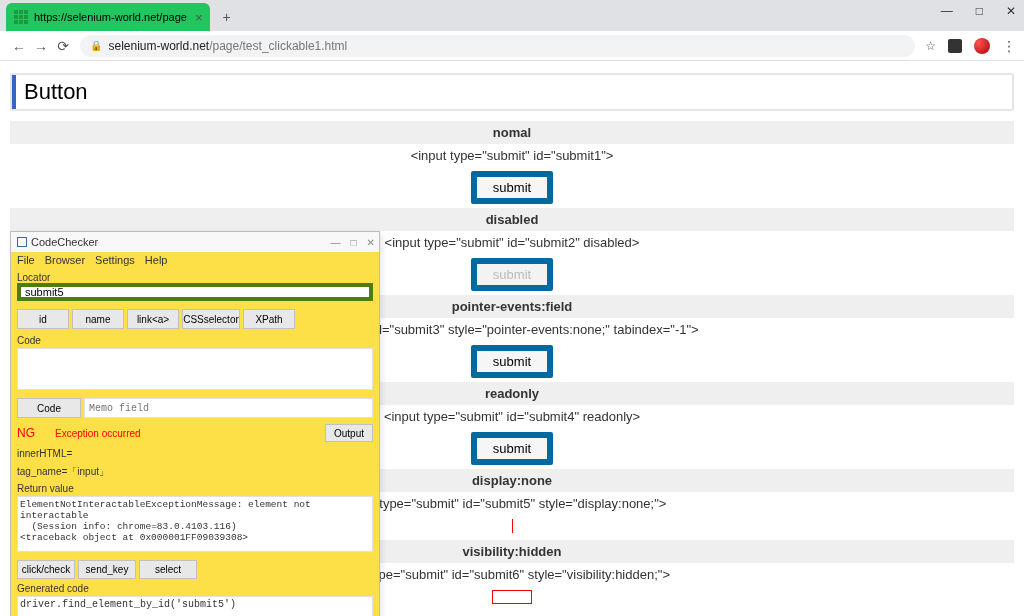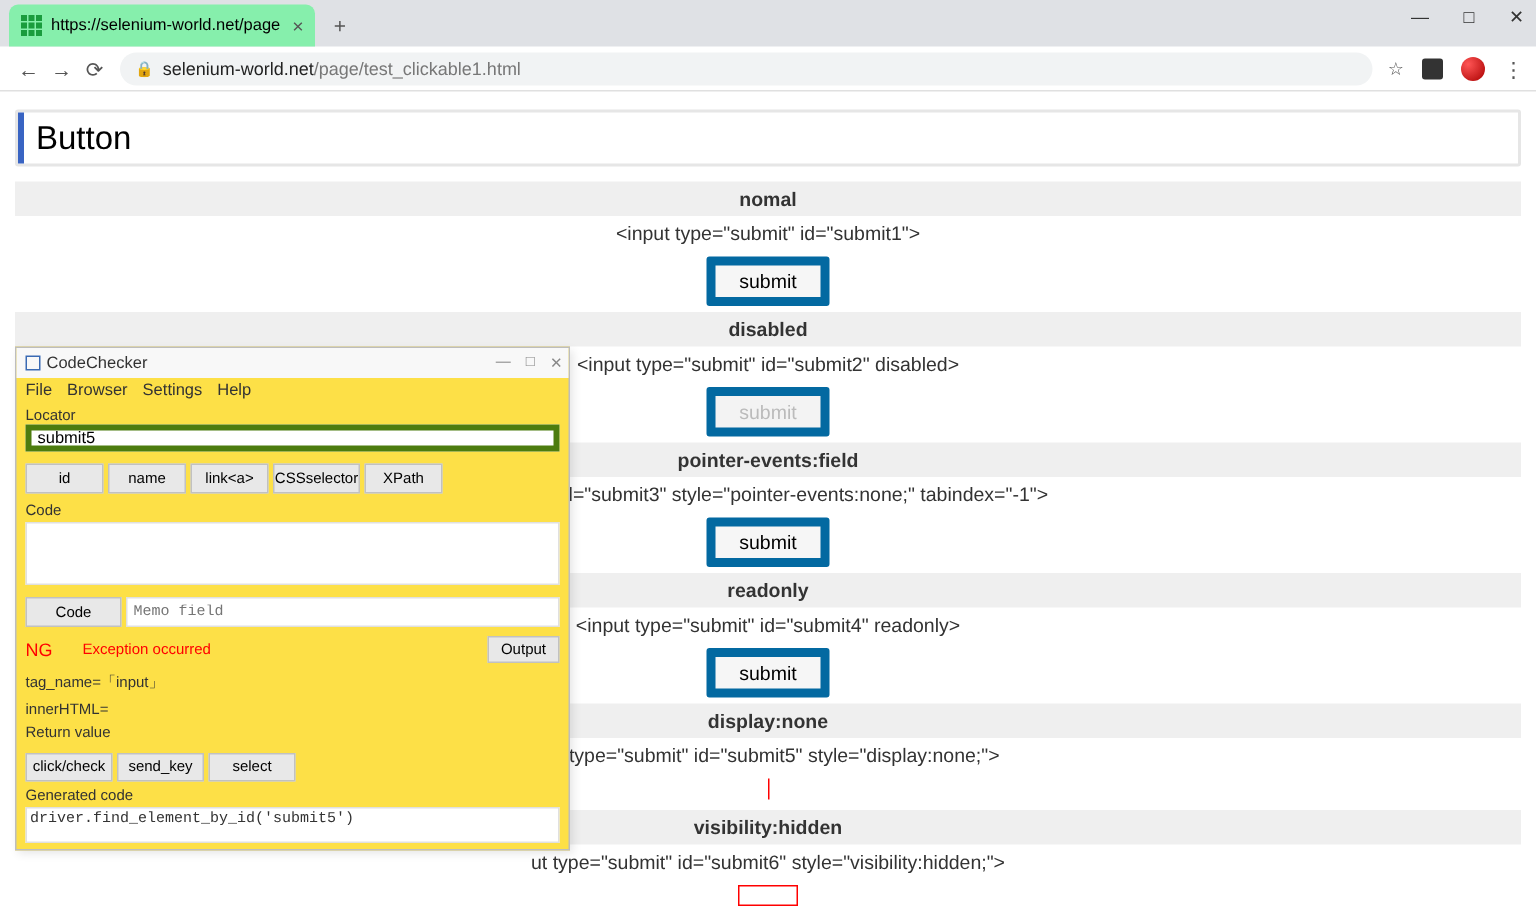--- a/index.html
+++ b/index.html
@@ -1,20 +1,20 @@
 <!DOCTYPE html>
 <html><head>
   <meta charset="utf-8">
   <style>
     * { margin: 0; padding: 0; box-sizing: border-box; }
     body { font-family: "Segoe UI", Arial, sans-serif; font-size: 12px; background: #fff; overflow: hidden; }
 
     
     .browser-top { background: #dfe1e5; height: 31px; display: flex; align-items: center; padding: 0; position: relative; }
-    .tab { background: #86efac; border-radius: 6px 6px 0 0; display: flex; align-items: center; padding: 0 8px; height: 28px; margin-left: 6px; margin-top: 3px; font-size: 11px; }
+    .tab { background: #22c55e; border-radius: 6px 6px 0 0; display: flex; align-items: center; padding: 0 8px; height: 28px; margin-left: 6px; margin-top: 3px; font-size: 11px; }
     .favicon-grid { width: 14px; height: 14px; display: grid; grid-template-columns: repeat(3, 1fr); grid-template-rows: repeat(3, 1fr); gap: 1px; margin-right: 6px; }
     .favicon-grid span { background: #1a9c3e; }
     .tab-title { max-width: 160px; overflow: hidden; white-space: nowrap; }
     .tab-close { margin-left: 8px; font-size: 13px; color: #555; }
     .tab-plus { margin-left: 12px; font-size: 14px; color: #555; margin-top: 3px; }
     .window-controls { position: absolute; right: 4px; top: 2px; display: flex; gap: 15px; font-size: 12px; color: #333; }
     .window-controls span { padding: 2px 4px; cursor: pointer; }
 
     .addr-bar { height: 30px; display: flex; align-items: center; padding: 0 8px; border-bottom: 1px solid #e0e0e0; background: #fff; }
     .nav-btn { width: 22px; height: 22px; display: flex; align-items: center; justify-content: center; color: #555; font-size: 14px; cursor: pointer; }
@@ -194,23 +194,26 @@
       <div class="tool-row">
         <button class="tool-btn code">Code</button>
         <input class="memo-input" placeholder="Memo field" style="">
       </div>
       <div class="result-row">
         <span class="ng-text">NG</span>
         <span class="err-text">Exception occurred</span>
         <span style="flex:1"></span>
         <button class="output-btn">Output</button>
       </div>
+      <div class="tool-info">innerHTML=</div>
       <div class="tool-info">tag_name=「input」</div>
-      <div class="tool-info">innerHTML=</div>
       <div class="tool-label" style="margin-top:4px">Return value</div>
+      <div class="return-box">ElementNotInteractableExceptionMessage: element not interactable
+  (Session info: chrome=83.0.4103.116)
+&lt;traceback object at 0x000001FF09039308&gt;</div>
       <div class="action-row">
         <button class="action-btn">click/check</button>
         <button class="action-btn">send_key</button>
         <button class="action-btn">select</button>
       </div>
       <div class="tool-label" style="margin-top:4px">Generated code</div>
       <div class="gen-box">driver.find_element_by_id('submit5')</div>
     </div>
   </div>
 </div>

